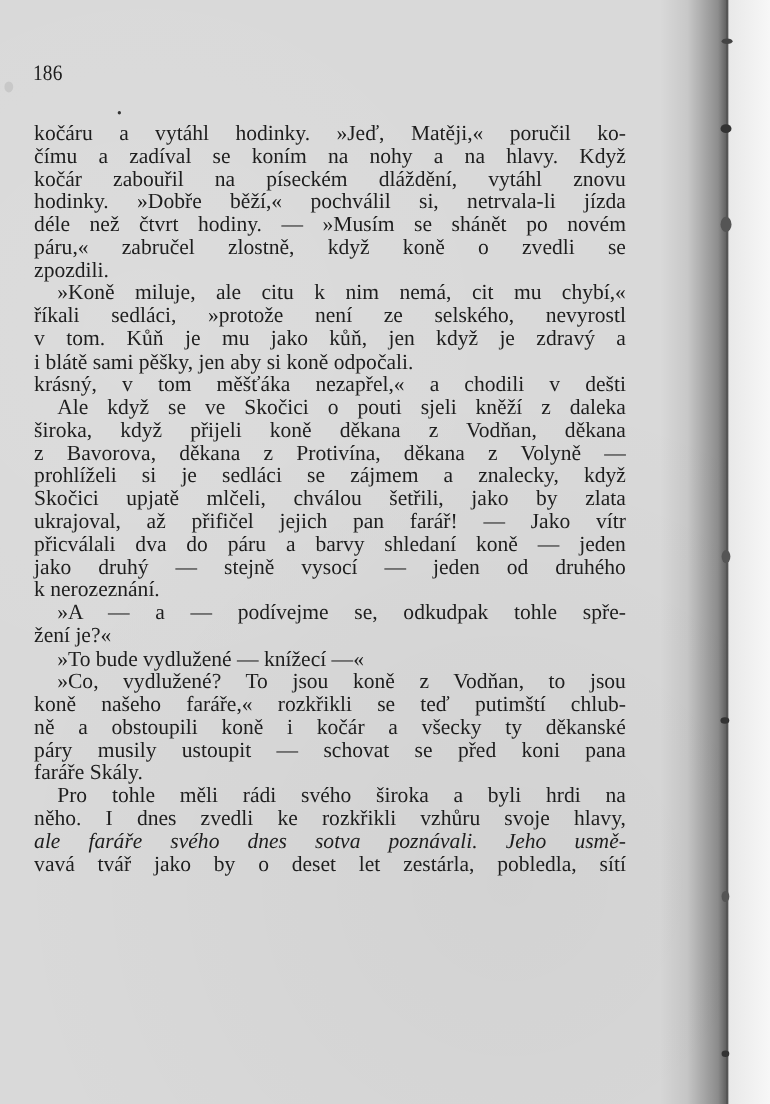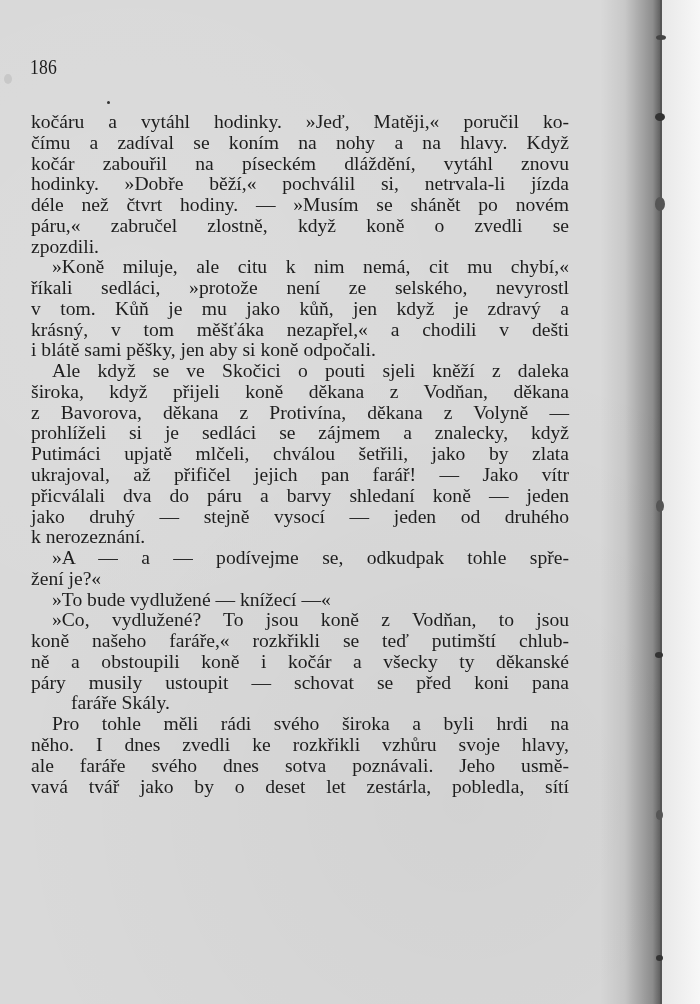--- a/index.html
+++ b/index.html
@@ -71,42 +71,42 @@
       <span class="line" style="white-space: nowrap;">kočáru a vytáhl hodinky. »Jeď, Matěji,« poručil ko-</span>
       <span class="line" style="white-space: nowrap;">čímu a zadíval se koním na nohy a na hlavy. Když</span>
       <span class="line" style="white-space: nowrap;">kočár zabouřil na píseckém dláždění, vytáhl znovu</span>
       <span class="line" style="white-space: nowrap;">hodinky. »Dobře běží,« pochválil si, netrvala-li jízda</span>
       <span class="line" style="white-space: nowrap;">déle než čtvrt hodiny. — »Musím se shánět po novém</span>
       <span class="line" style="white-space: nowrap;">páru,« zabručel zlostně, když koně o zvedli se</span>
       <span class="line last" style="white-space: nowrap;">zpozdili.</span>
       <span class="line indent" style="white-space: nowrap;">»Koně miluje, ale citu k nim nemá, cit mu chybí,«</span>
       <span class="line" style="white-space: nowrap;">říkali sedláci, »protože není ze selského, nevyrostl</span>
       <span class="line" style="white-space: nowrap;">v tom. Kůň je mu jako kůň, jen když je zdravý a</span>
+      <span class="line last" style="white-space: nowrap;">i blátě sami pěšky, jen aby si koně odpočali.</span>
       <span class="line" style="white-space: nowrap;">krásný, v tom měšťáka nezapřel,« a chodili v dešti</span>
-      <span class="line last" style="white-space: nowrap;">i blátě sami pěšky, jen aby si koně odpočali.</span>
       <span class="line indent" style="white-space: nowrap;">Ale když se ve Skočici o pouti sjeli kněží z daleka</span>
       <span class="line" style="white-space: nowrap;">široka, když přijeli koně děkana z Vodňan, děkana</span>
       <span class="line" style="white-space: nowrap;">z Bavorova, děkana z Protivína, děkana z Volyně —</span>
       <span class="line" style="white-space: nowrap;">prohlíželi si je sedláci se zájmem a znalecky, když</span>
-      <span class="line" style="white-space: nowrap;">Putimáci upjatě mlčeli, chválou šetřili, jako by zlata</span>
+      <span class="line" style="white-space: nowrap;">Skočici upjatě mlčeli, chválou šetřili, jako by zlata</span>
       <span class="line" style="white-space: nowrap;">ukrajoval, až přifičel jejich pan farář! — Jako vítr</span>
       <span class="line" style="white-space: nowrap;">přicválali dva do páru a barvy shledaní koně — jeden</span>
       <span class="line" style="white-space: nowrap;">jako druhý — stejně vysocí — jeden od druhého</span>
       <span class="line last" style="white-space: nowrap;">k nerozeznání.</span>
       <span class="line indent" style="white-space: nowrap;">»A — a — podívejme se, odkudpak tohle spře-</span>
       <span class="line last" style="white-space: nowrap;">žení je?«</span>
       <span class="line indent last" style="white-space: nowrap;">»To bude vydlužené — knížecí —«</span>
       <span class="line indent" style="white-space: nowrap;">»Co, vydlužené? To jsou koně z Vodňan, to jsou</span>
       <span class="line" style="white-space: nowrap;">koně našeho faráře,« rozkřikli se teď putimští chlub-</span>
       <span class="line" style="white-space: nowrap;">ně a obstoupili koně i kočár a všecky ty děkanské</span>
       <span class="line" style="white-space: nowrap;">páry musily ustoupit — schovat se před koni pana</span>
-      <span class="line last" style="white-space: nowrap; margin-left: 40px;">faráře Skály.</span>
+      <span class="line last" style="white-space: nowrap;">faráře Skály.</span>
       <span class="line indent" style="white-space: nowrap;">Pro tohle měli rádi svého široka a byli hrdi na</span>
       <span class="line" style="white-space: nowrap;">něho. I dnes zvedli ke rozkřikli vzhůru svoje hlavy,</span>
-      <span class="line" style="white-space: nowrap;">ale faráře svého dnes sotva poznávali. Jeho usmě-</span>
+      <span class="line" style="white-space: nowrap; font-style: italic;">ale faráře svého dnes sotva poznávali. Jeho usmě-</span>
       <span class="line" style="white-space: nowrap;">vavá tvář jako by o deset let zestárla, pobledla, sítí</span>
     </div>
   <span class="speck" style="left:107px;top:101px;width:3px;height:3px;"></span>
   <span class="speck" style="left:4px;top:74px;width:8px;height:10px;background:#c8c8c8;"></span>
 </div>
 <div class="page-shadow"></div>
 <div class="edge"></div>
 <span class="speck" style="left:656px;top:35px;width:10px;height:5px;background:#444;"></span>
 <span class="speck" style="left:655px;top:113px;width:10px;height:8px;background:#333;"></span>
 <span class="speck" style="left:655px;top:197px;width:10px;height:14px;background:#555;"></span>

